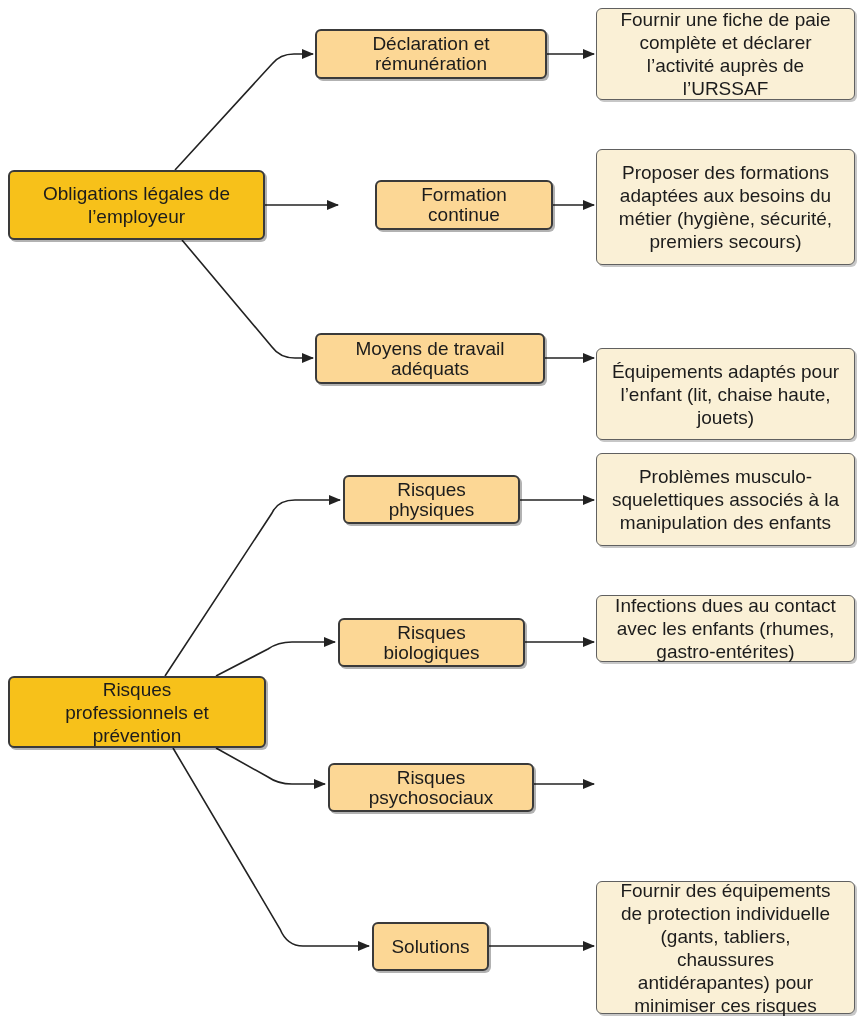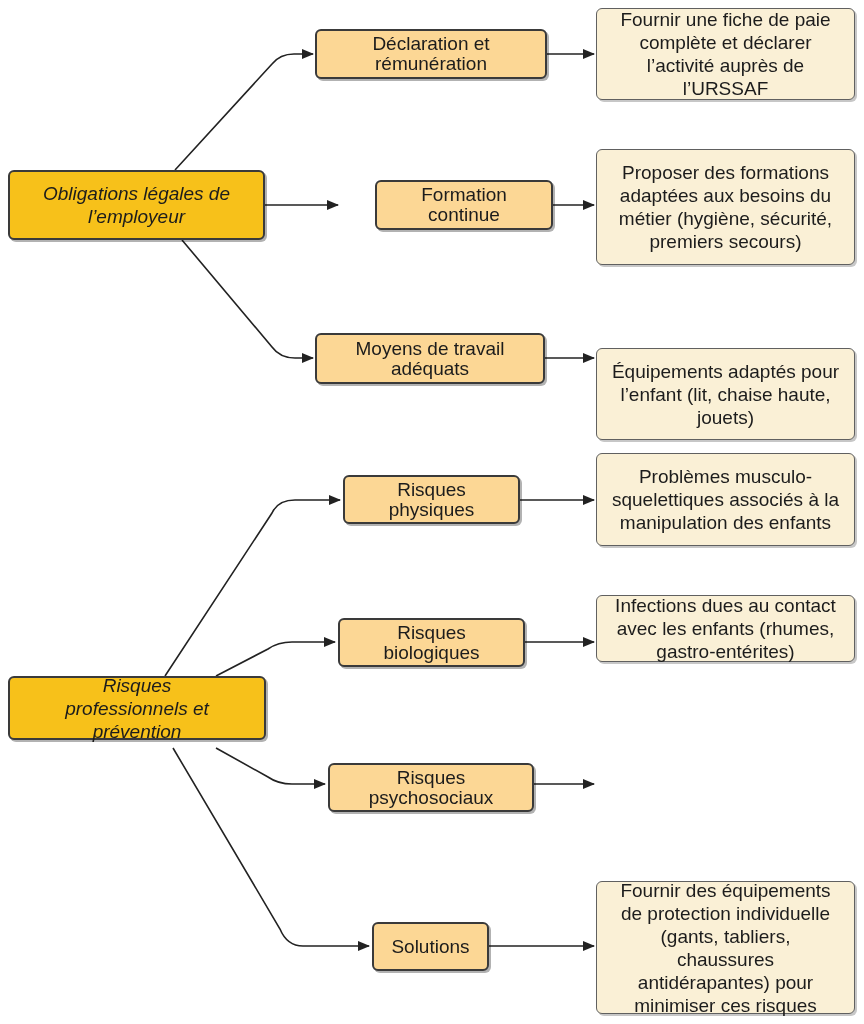--- a/index.html
+++ b/index.html
@@ -15,21 +15,21 @@
   }
   #edges{position:absolute; left:0; top:0; width:864px; height:1024px;}
   #edges path.link{fill:none; stroke:var(--arrow); stroke-width:1.6px;}
   #edges marker path{fill:var(--arrow); stroke:none;}
   .node{
     position:absolute; box-sizing:border-box; display:flex; align-items:center;
     justify-content:center; text-align:center; border-radius:6px; font-size:19px;
   }
   .root{
     background:var(--root-fill); border:2px solid var(--root-border);
-    box-shadow:2px 2px 0 rgba(0,0,0,0.30); line-height:23px; padding:0 30px;font-style:italic;
+    box-shadow:2px 2px 0 rgba(0,0,0,0.30); line-height:23px; padding:0 30px;
   }
   .branch{
     background:var(--branch-fill); border:2px solid var(--branch-border);
     box-shadow:2px 2px 0 rgba(0,0,0,0.30); line-height:20px; padding:4px 8px;
   }
   .leaf{
     background:var(--leaf-fill); border:1.5px solid var(--leaf-border);
     box-shadow:2px 2px 0 rgba(0,0,0,0.22); line-height:23px; padding:8px 14px;
   }
 </style>
@@ -56,21 +56,21 @@
     <path class="link" d="M 545,358 L 594,358" marker-end="url(#ah)"></path>
     <path class="link" d="M 520,500 L 594,500" marker-end="url(#ah)"></path>
     <path class="link" d="M 525,642 L 594,642" marker-end="url(#ah)"></path>
     <path class="link" d="M 534,784 L 594,784" marker-end="url(#ah)"></path>
     <path class="link" d="M 489,946 L 594,946" marker-end="url(#ah)"></path>
   </svg>
 
   <div class="node root" style="left:8px; top:170px; width:257px; height:70px;">
     <span>Obligations légales de l’employeur</span>
   </div>
-  <div class="node root" style="left:8px; top:676px; width:258px; height:64px;">
+  <div class="node root" style="left:8px; top:676px; width:258px; height:72px;">
     <span>Risques professionnels et prévention</span>
   </div>
 
   <div class="node branch" style="left:315px; top:29px; width:232px; height:50px;">
     <span>Déclaration et rémunération</span>
   </div>
   <div class="node branch" style="left:333px; top:180px; width:178px; height:50px;margin-left:42px;">
     <span>Formation continue</span>
   </div>
   <div class="node branch" style="left:315px; top:333px; width:230px; height:51px;">

